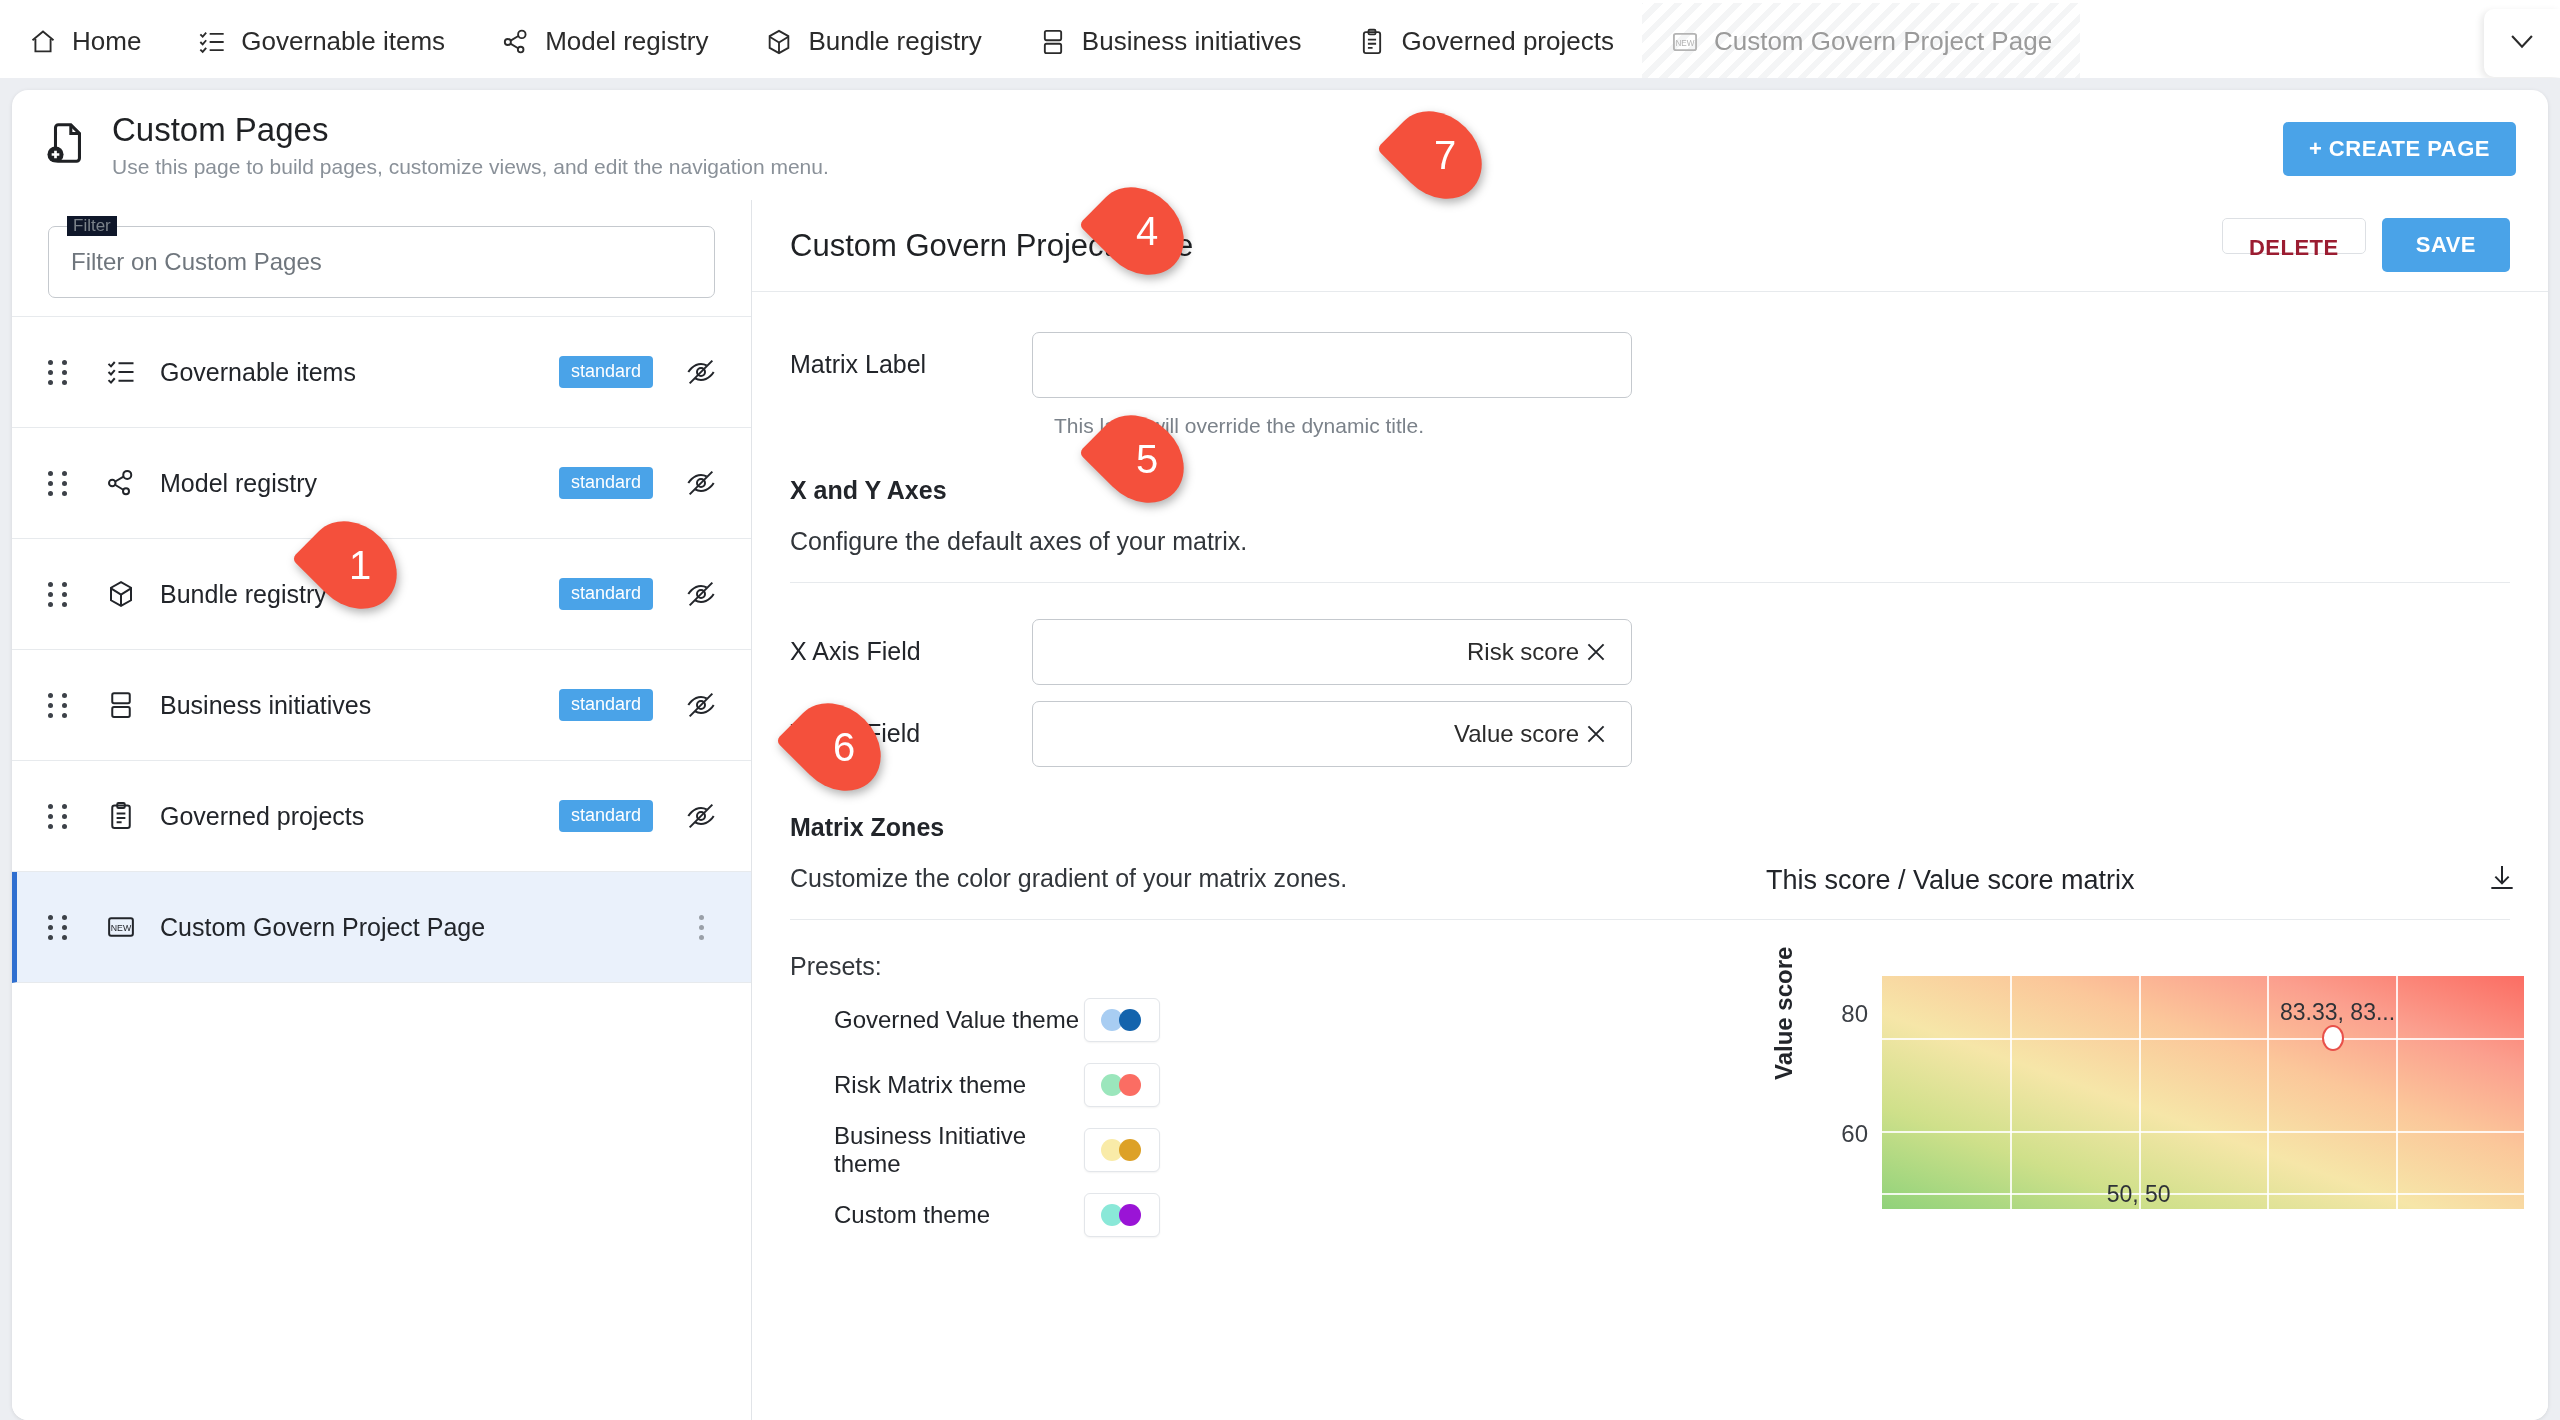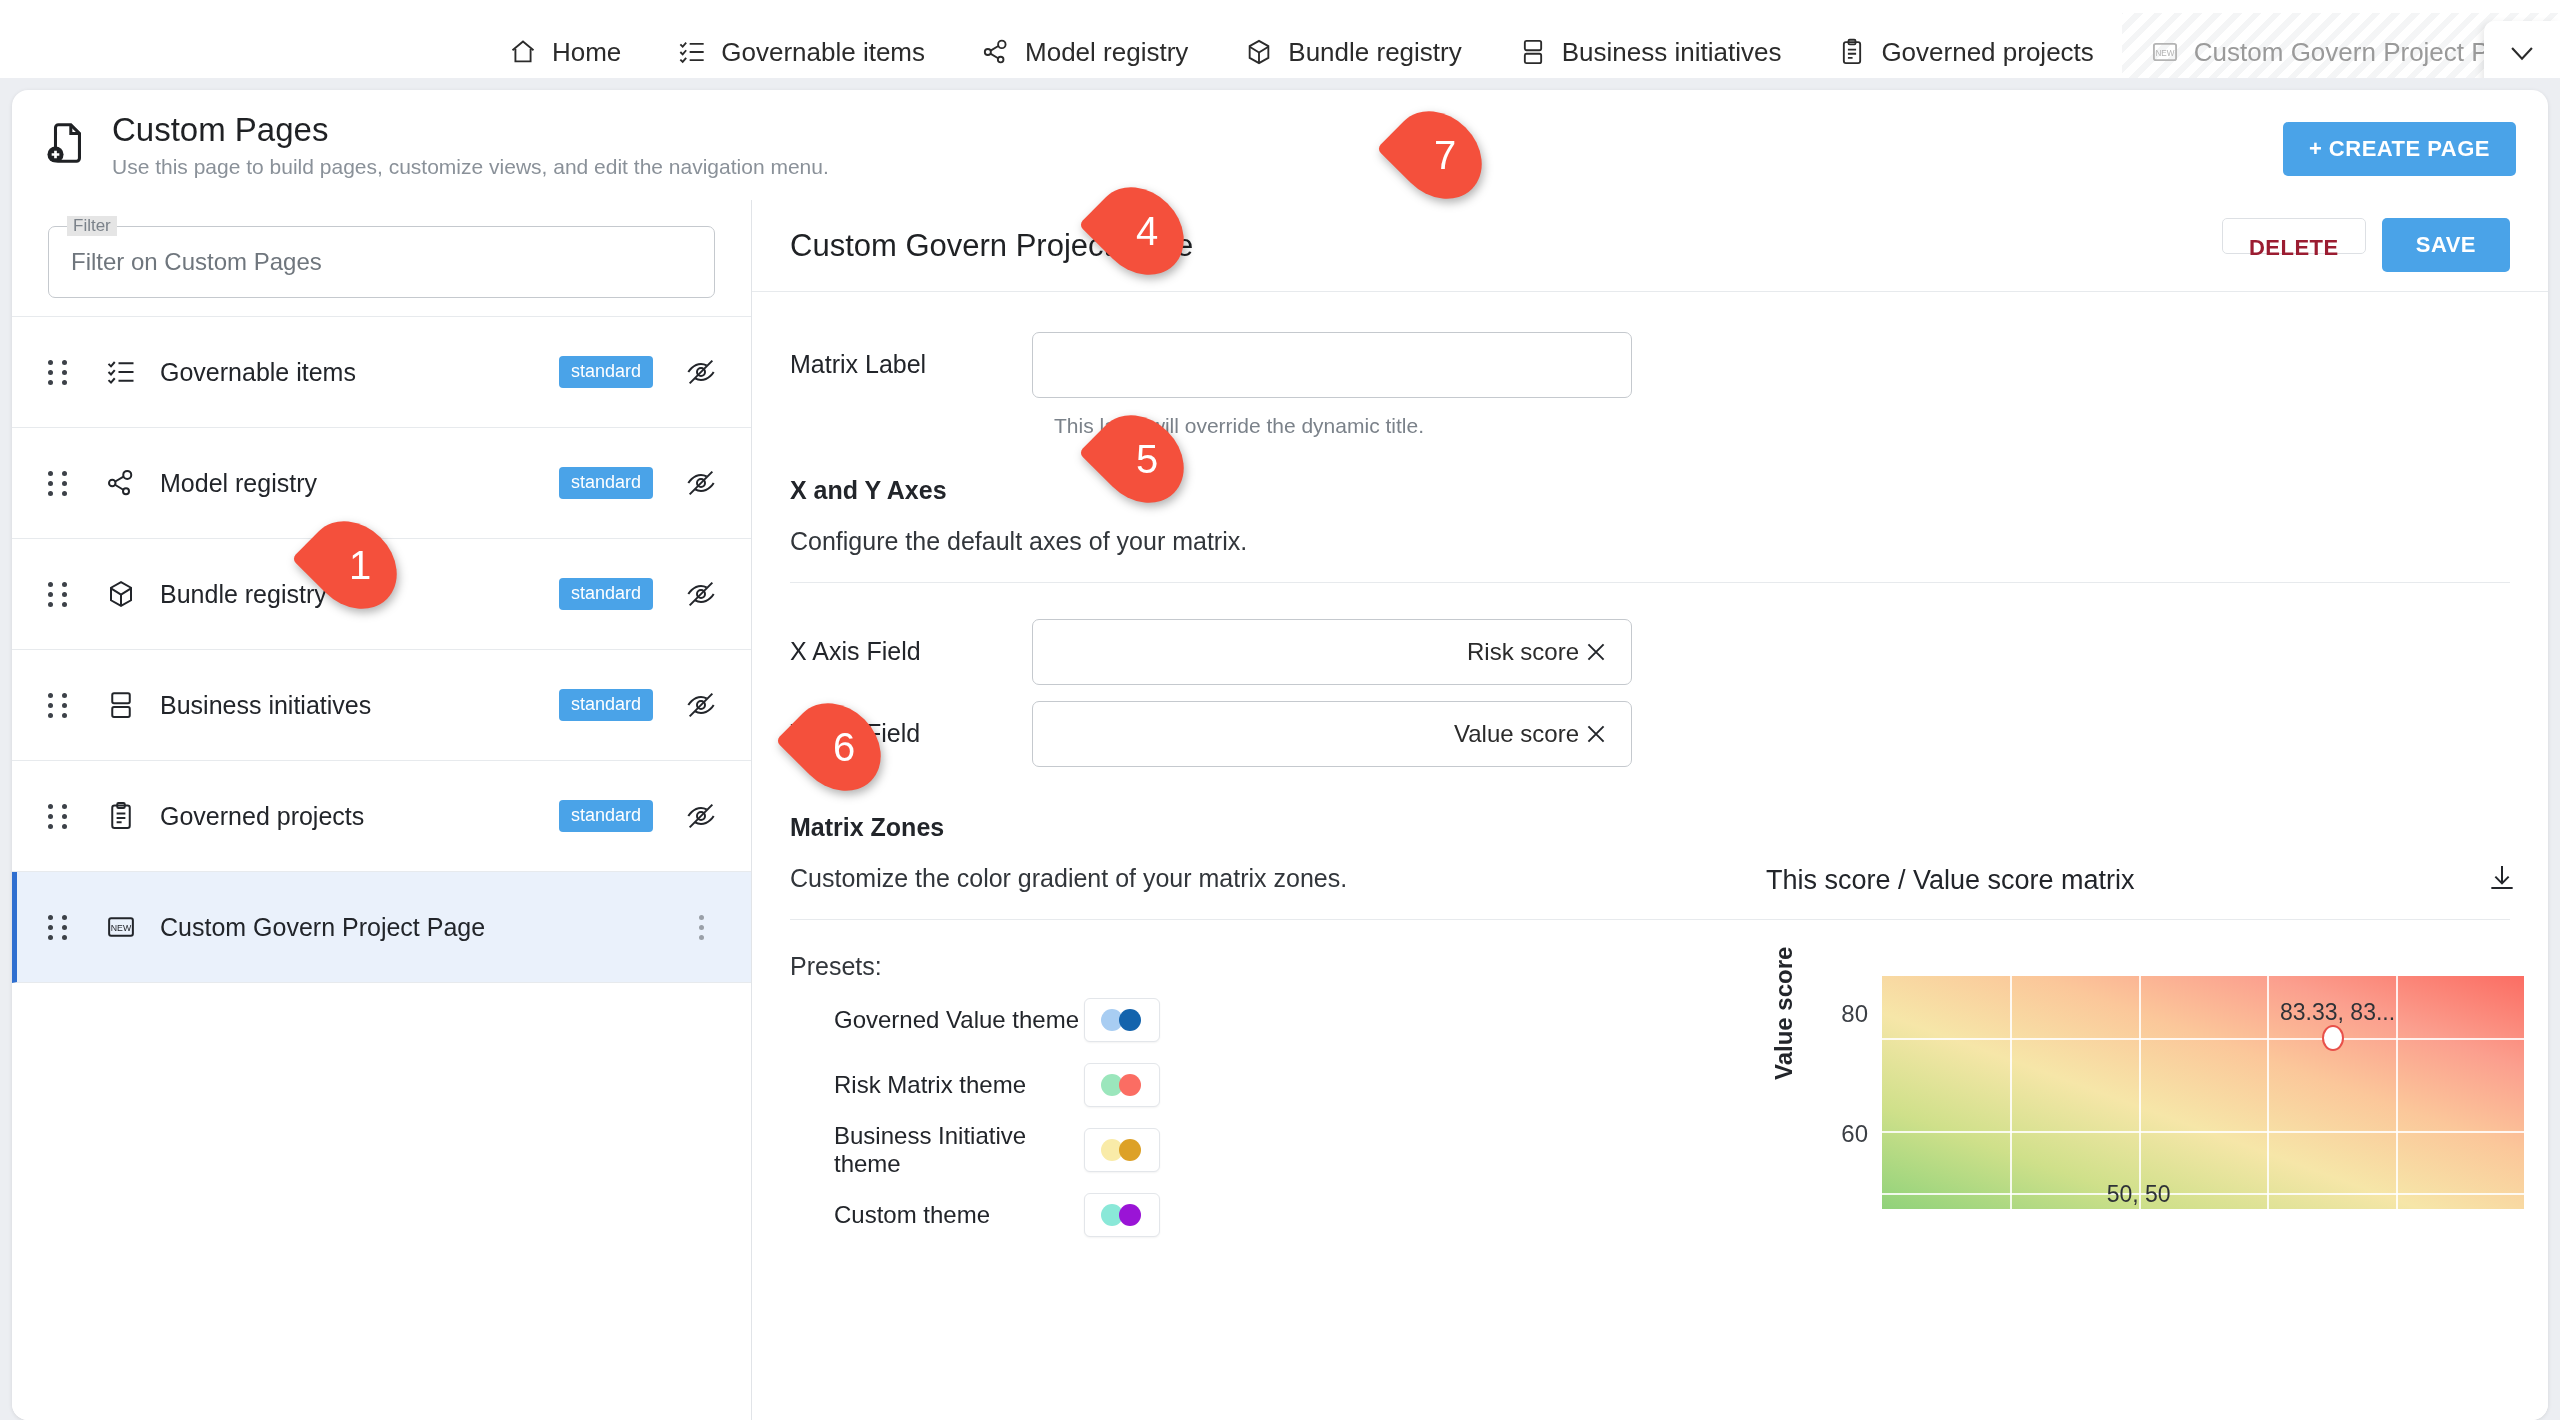--- a/index.html
+++ b/index.html
@@ -5,25 +5,25 @@
   * { box-sizing: border-box; margin: 0; padding: 0; }
   html, body {
     width: 2560px; height: 1420px;
     font-family: "Liberation Sans", sans-serif;
     background: #ffffff;
     overflow: hidden;
   }
 
   
   .topnav {
-    position: absolute; top: 16px; left: 0;
+    position: absolute; top: 4px; left: 0;
     width: 2560px; height: 78px;
     background: #ffffff;
-    border-bottom: 6px solid #eab308;
-    display: flex; align-items: center; justify-content: flex-end;
+    border-bottom: 3px solid #eab308;
+    display: flex; align-items: center;
   }
   .nav-items { display: flex; align-items: center; height: 78px; }
   .nav-item {
     display: flex; align-items: center; gap: 14px;
     height: 78px; padding: 0 28px;
     font-size: 26px; color: #2b2b2b; white-space: nowrap;
     cursor: pointer;
   }
   .nav-item:first-child { padding-left: 28px; }
   .nav-item .nav-ico { display: flex; align-items: center; justify-content: center; width: 30px; height: 30px; }
@@ -93,21 +93,21 @@
   .filter-box {
     position: relative;
     height: 72px;
     border: 1px solid #c5c9ce;
     border-radius: 7px;
     display: flex; align-items: center;
     padding: 0 22px;
   }
   .filter-legend {
     position: absolute; top: -11px; left: 18px;
-    background: #e5e5e5; padding: 0 6px;
+    background: #0f172a; padding: 0 6px;
     font-size: 17px; color: #7b828a;
   }
   .filter-input {
     border: none; outline: none; width: 100%;
     font-size: 24px; color: #2b2b2b;
     font-family: "Liberation Sans", sans-serif;
     background: transparent;
   }
   .filter-input::placeholder { color: #6f767d; }
 

